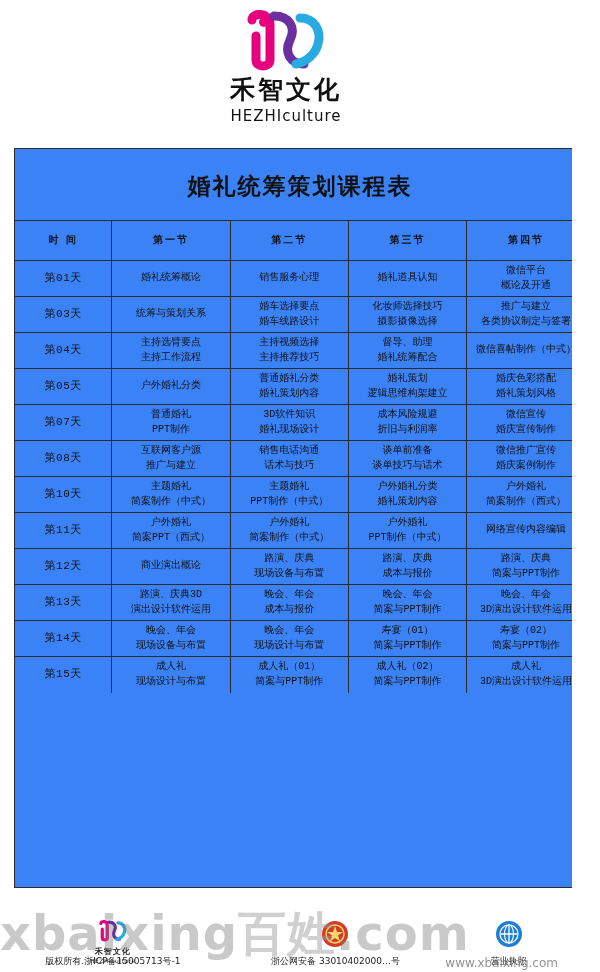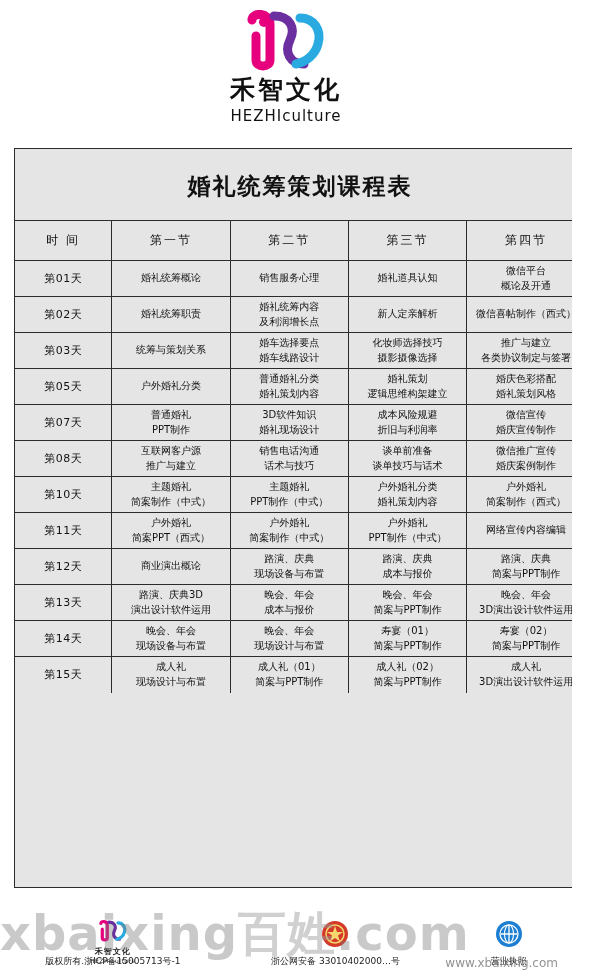--- a/index.html
+++ b/index.html
@@ -42,21 +42,21 @@
   }
 
   
   .sheet {
     position: absolute;
     left: 14px;
     top: 148px;
     width: 572px;
     height: 740px;
     border: 1px solid #2b2b2b;
-    background: #e5e5e5;
+    background: #3b82f6;
   }
   .sheet-title {
     text-align: center;
     font-size: 23px;
     font-weight: bold;
     letter-spacing: 2px;
     padding: 22px 0 18px;
     color: #111;
   }
   table.course {
@@ -69,30 +69,30 @@
     border-right: 1px solid #2b2b2b;
     text-align: center;
     vertical-align: middle;
     padding: 2px 1px;
     font-size: 10px;
     line-height: 1.45;
     color: #111;
   }
   table.course th:last-child, table.course td:last-child { border-right: none; }
   table.course th {
-    font-size: 12px;
-    font-weight: normal;
+    font-size: 10px;
+    font-weight: bold;
     letter-spacing: 2px;
     height: 40px;
   }
   table.course td.day {
     font-size: 11px;
     letter-spacing: 0.5px;
   }
-  table.course tbody tr { height: 36px; }
+  table.course tbody tr { height: 36px; font-family: Liberation Mono, monospace; }
   col.c-time { width: 17%; }
   col.c-sec  { width: 20.75%; }
   .cell-line { display: block; white-space: nowrap; }
 
   
   .footer {
     position: absolute;
     left: 0; right: 0;
     bottom: 0;
     height: 84px;
@@ -185,51 +185,53 @@
             </td>
             <td>
               <span class="cell-line">婚礼道具认知</span>
             </td>
             <td>
               <span class="cell-line">微信平台</span>
               <span class="cell-line">概论及开通</span>
             </td>
           </tr>
           <tr>
-            <td class="day">第02天</td>
-            <td>
-              <span class="cell-line">婚礼统筹职责</span>
-            </td>
-            <td>
-              <span class="cell-line">婚礼统筹内容</span>
-              <span class="cell-line">及利润增长点</span>
-            </td>
-            <td>
-              <span class="cell-line">新人定亲解析</span>
-            </td>
-            <td>
-              <span class="cell-line">微信喜帖制作（西式）</span>
-            </td>
-          </tr>
-          <tr>
             <td class="day">第03天</td>
             <td>
               <span class="cell-line">统筹与策划关系</span>
             </td>
             <td>
               <span class="cell-line">婚车选择要点</span>
               <span class="cell-line">婚车线路设计</span>
             </td>
             <td>
               <span class="cell-line">化妆师选择技巧</span>
               <span class="cell-line">摄影摄像选择</span>
             </td>
             <td>
               <span class="cell-line">推广与建立</span>
               <span class="cell-line">各类协议制定与签署</span>
+            </td>
+          </tr>
+          <tr>
+            <td class="day">第04天</td>
+            <td>
+              <span class="cell-line">主持选臂要点</span>
+              <span class="cell-line">主持工作流程</span>
+            </td>
+            <td>
+              <span class="cell-line">主持视频选择</span>
+              <span class="cell-line">主持推荐技巧</span>
+            </td>
+            <td>
+              <span class="cell-line">督导、助理</span>
+              <span class="cell-line">婚礼统筹配合</span>
+            </td>
+            <td>
+              <span class="cell-line">微信喜帖制作（中式）</span>
             </td>
           </tr>
           <tr>
             <td class="day">第05天</td>
             <td>
               <span class="cell-line">户外婚礼分类</span>
             </td>
             <td>
               <span class="cell-line">普通婚礼分类</span>
               <span class="cell-line">婚礼策划内容</span>

